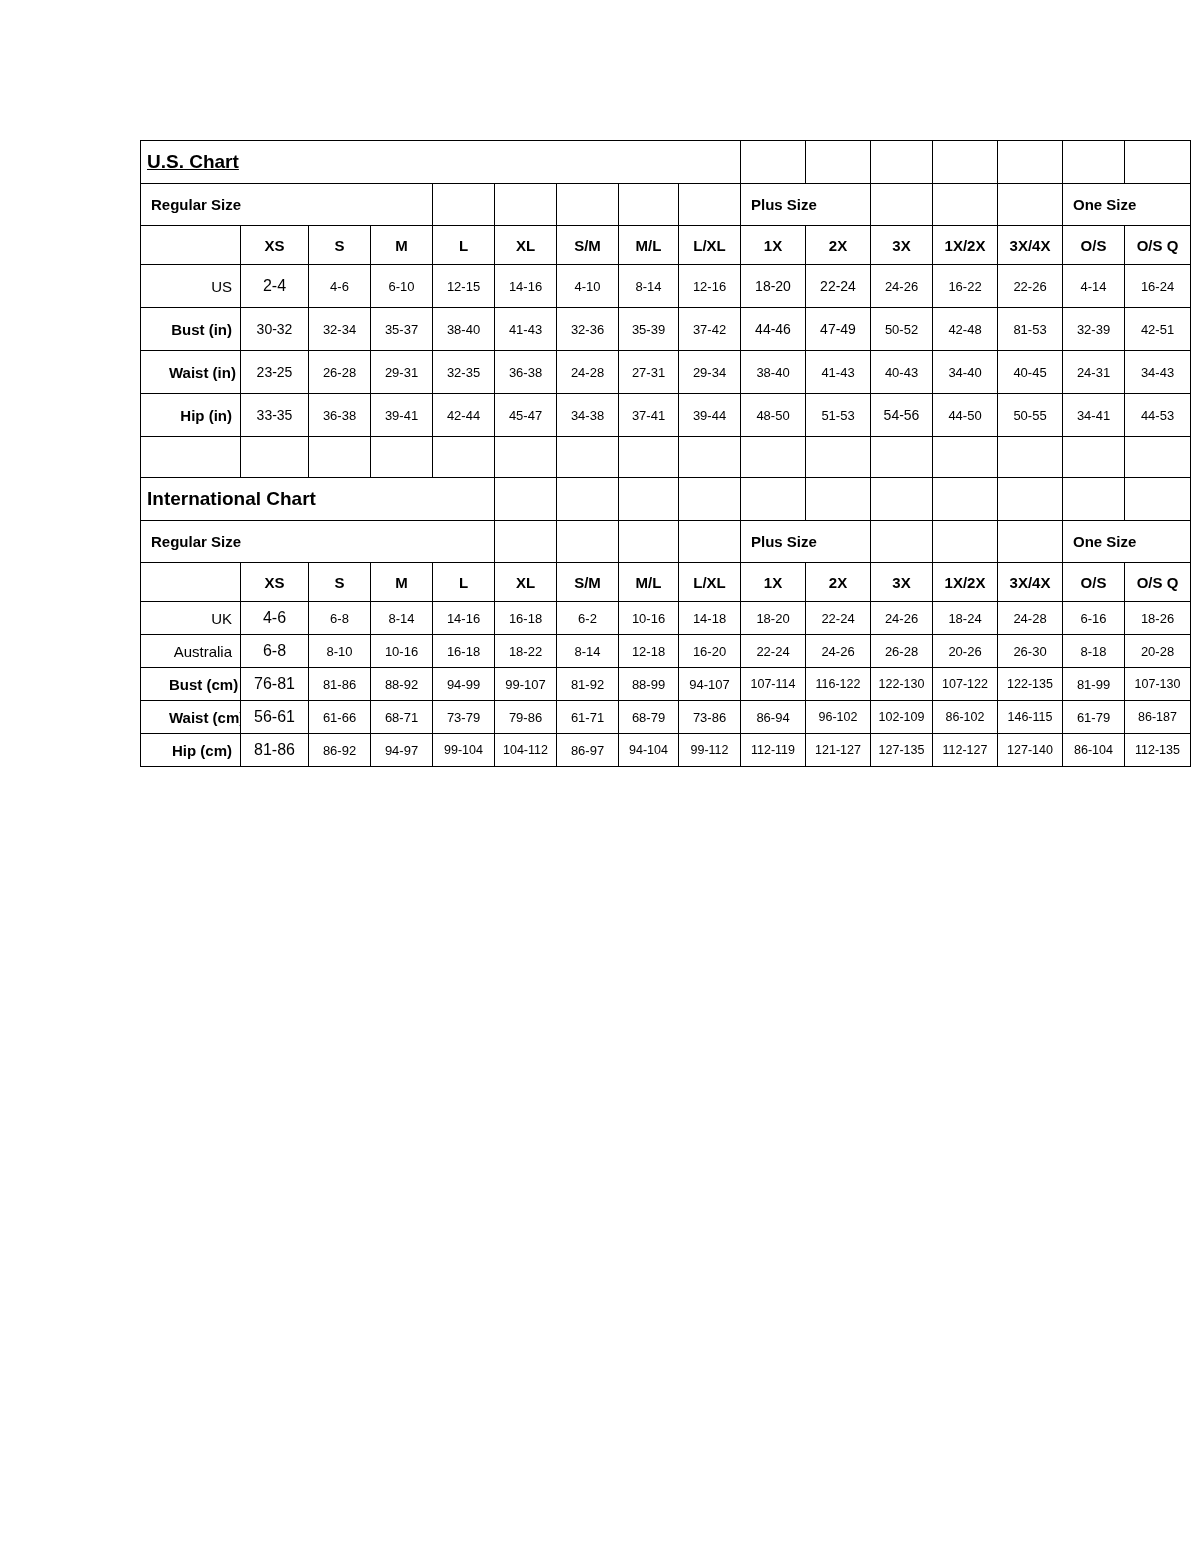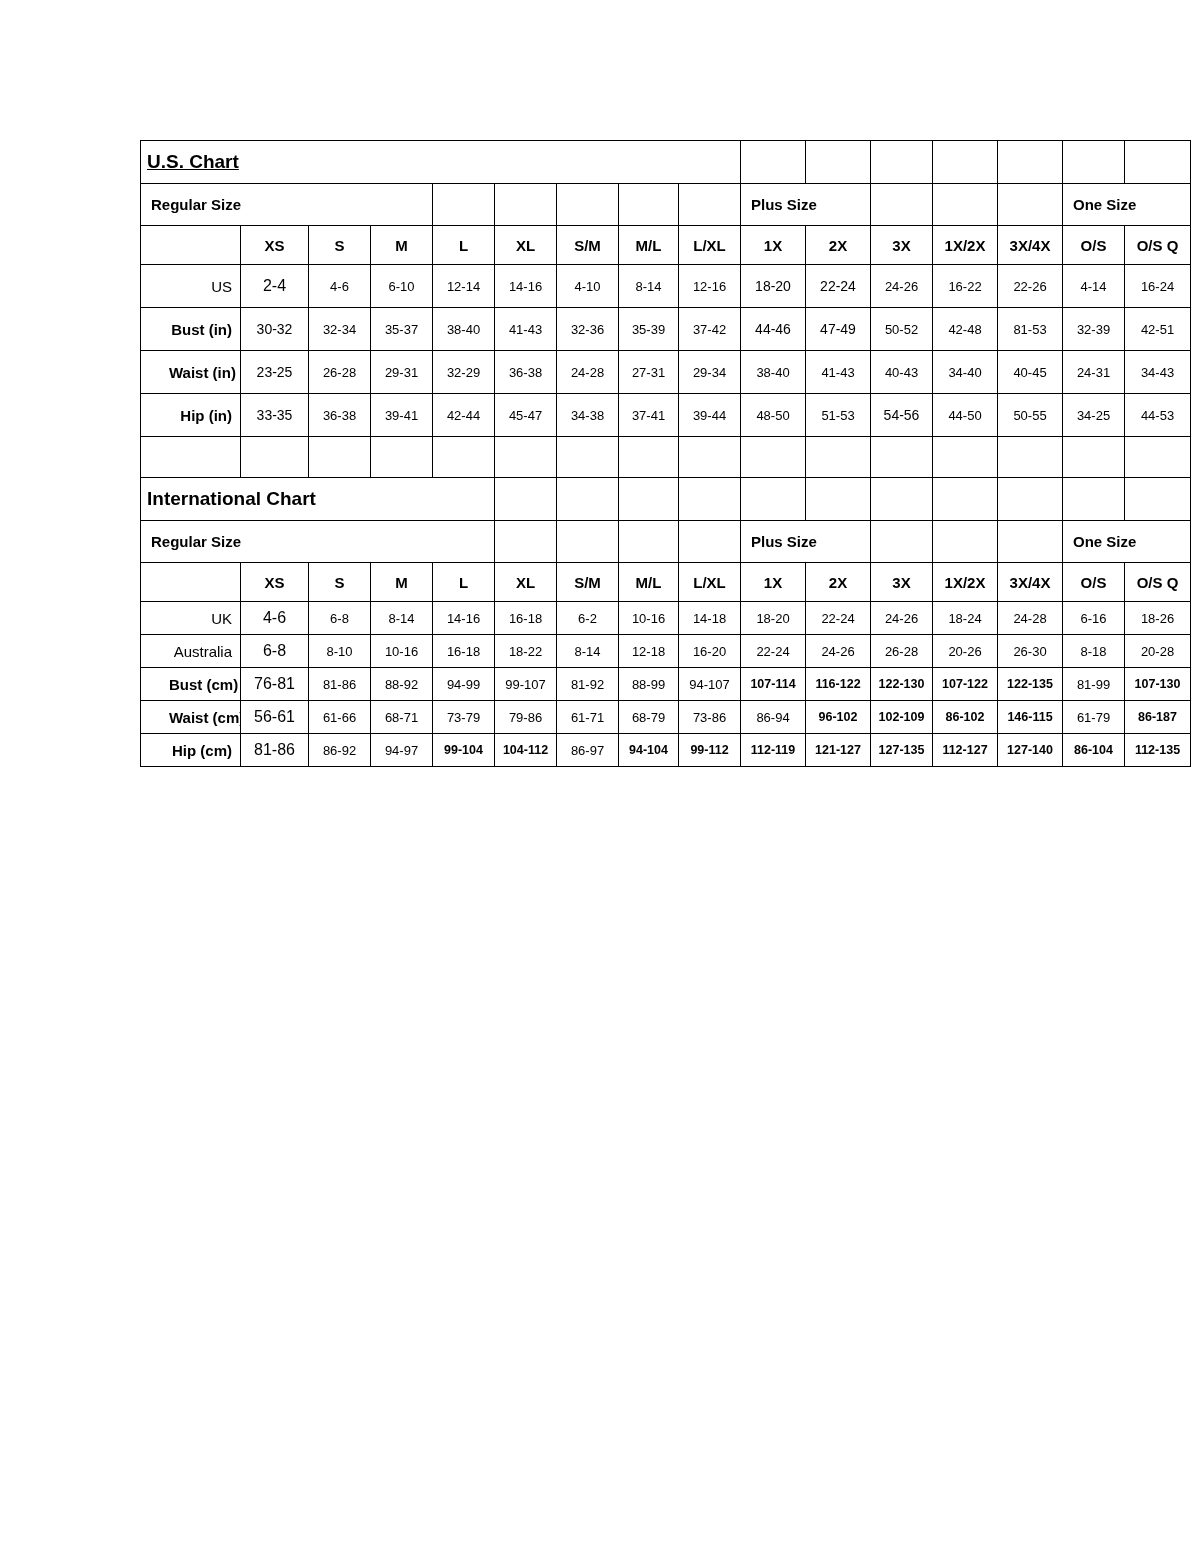--- a/index.html
+++ b/index.html
@@ -103,21 +103,20 @@
     font-size: 13px;
   }
   .val-lg {
     font-size: 16px;
   }
   .val-med {
     font-size: 14px;
   }
   .val-sm {
     font-size: 12.5px;
-    font-weight: bold;
   }
 </style>
 </head>
 <body>
 
 <div class="page">
   <div class="chart-wrap">
     <table>
       <colgroup>
         <col class="c0">
@@ -181,21 +180,21 @@
           <td class="colhead">3X/4X</td>
           <td class="colhead">O/S</td>
           <td class="colhead">O/S Q</td>
         </tr>
 
         <tr class="r-data">
           <td class="rowlabel plain">US</td>
           <td class="val-lg">2-4</td>
           <td class="val">4-6</td>
           <td class="val">6-10</td>
-          <td class="val">12-14</td>
+          <td class="val">12-15</td>
           <td class="val">14-16</td>
           <td class="val">4-10</td>
           <td class="val">8-14</td>
           <td class="val">12-16</td>
           <td class="val-med">18-20</td>
           <td class="val-med">22-24</td>
           <td class="val">24-26</td>
           <td class="val">16-22</td>
           <td class="val">22-26</td>
           <td class="val">4-14</td>
@@ -219,21 +218,21 @@
           <td class="val">81-53</td>
           <td class="val">32-39</td>
           <td class="val">42-51</td>
         </tr>
 
         <tr class="r-data">
           <td class="rowlabel">Waist (in)</td>
           <td class="val-med">23-25</td>
           <td class="val">26-28</td>
           <td class="val">29-31</td>
-          <td class="val">32-29</td>
+          <td class="val">32-35</td>
           <td class="val">36-38</td>
           <td class="val">24-28</td>
           <td class="val">27-31</td>
           <td class="val">29-34</td>
           <td class="val">38-40</td>
           <td class="val">41-43</td>
           <td class="val">40-43</td>
           <td class="val">34-40</td>
           <td class="val">40-45</td>
           <td class="val">24-31</td>
@@ -248,21 +247,21 @@
           <td class="val">42-44</td>
           <td class="val">45-47</td>
           <td class="val">34-38</td>
           <td class="val">37-41</td>
           <td class="val">39-44</td>
           <td class="val">48-50</td>
           <td class="val">51-53</td>
           <td class="val-med">54-56</td>
           <td class="val">44-50</td>
           <td class="val">50-55</td>
-          <td class="val">34-25</td>
+          <td class="val">34-41</td>
           <td class="val">44-53</td>
         </tr>
 
         <tr class="r-blank">
           <td></td>
           <td></td>
           <td></td>
           <td></td>
           <td></td>
           <td></td>

